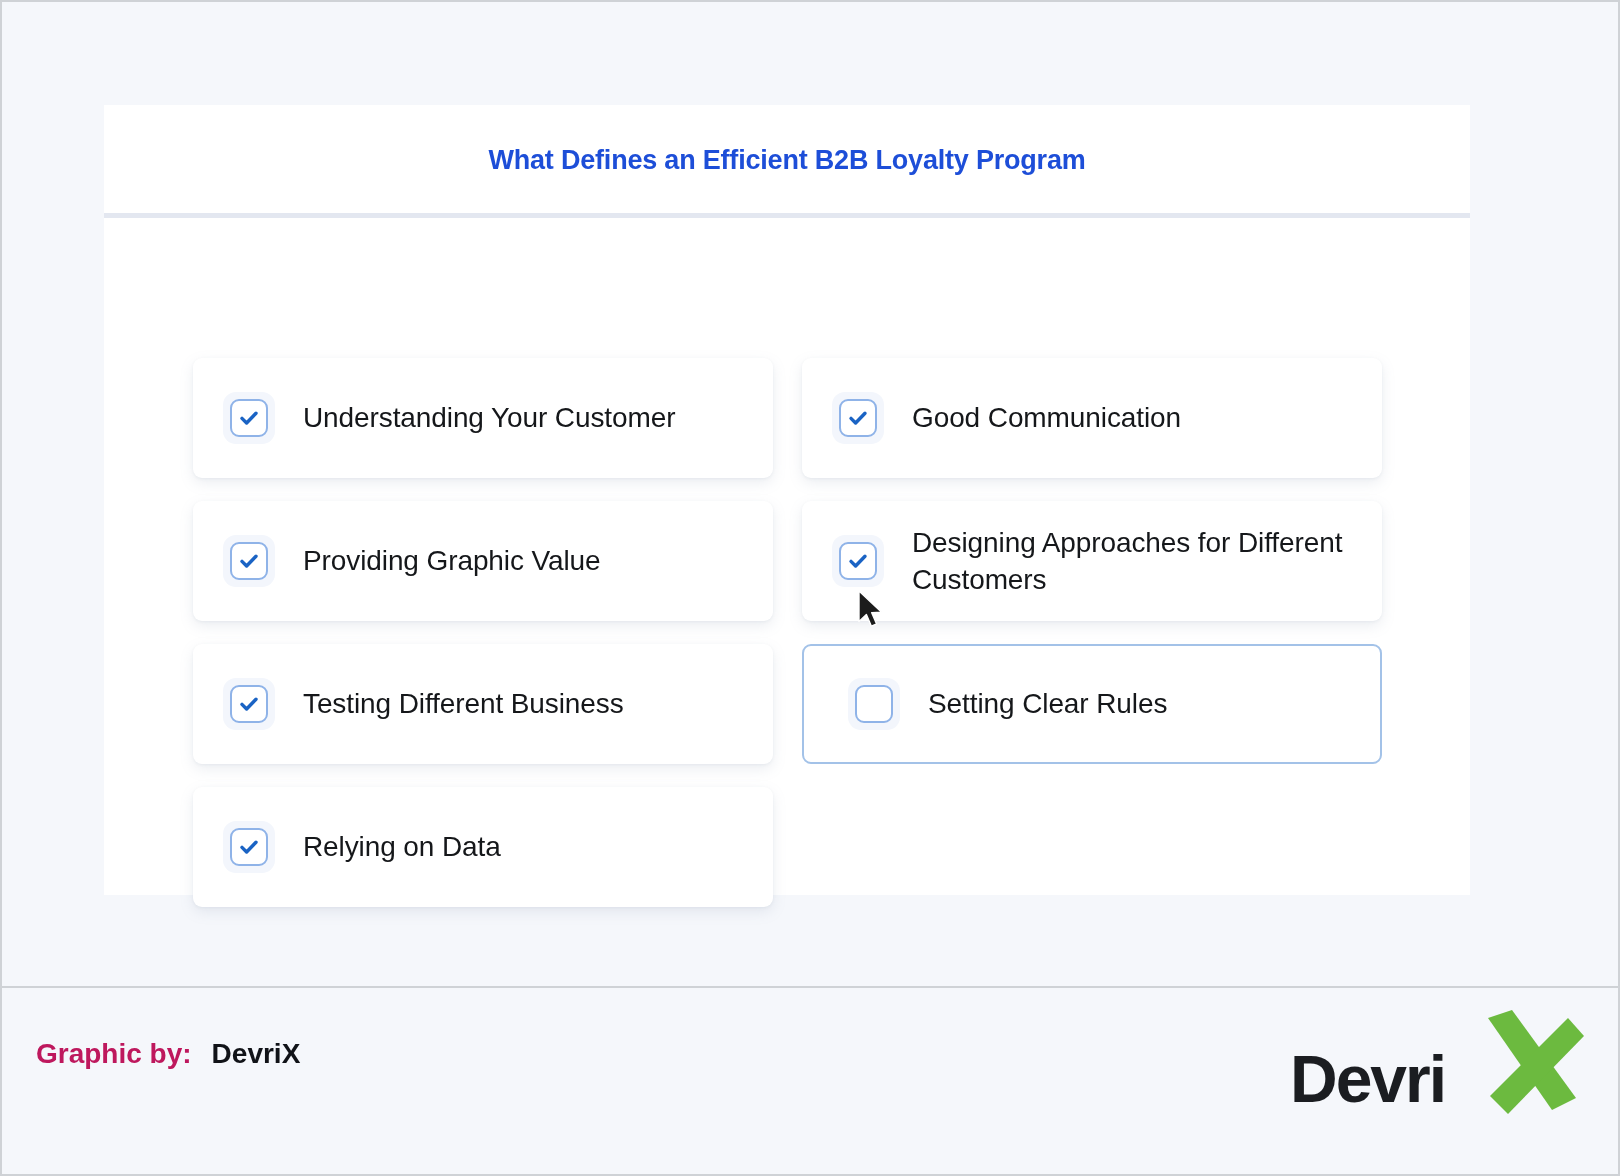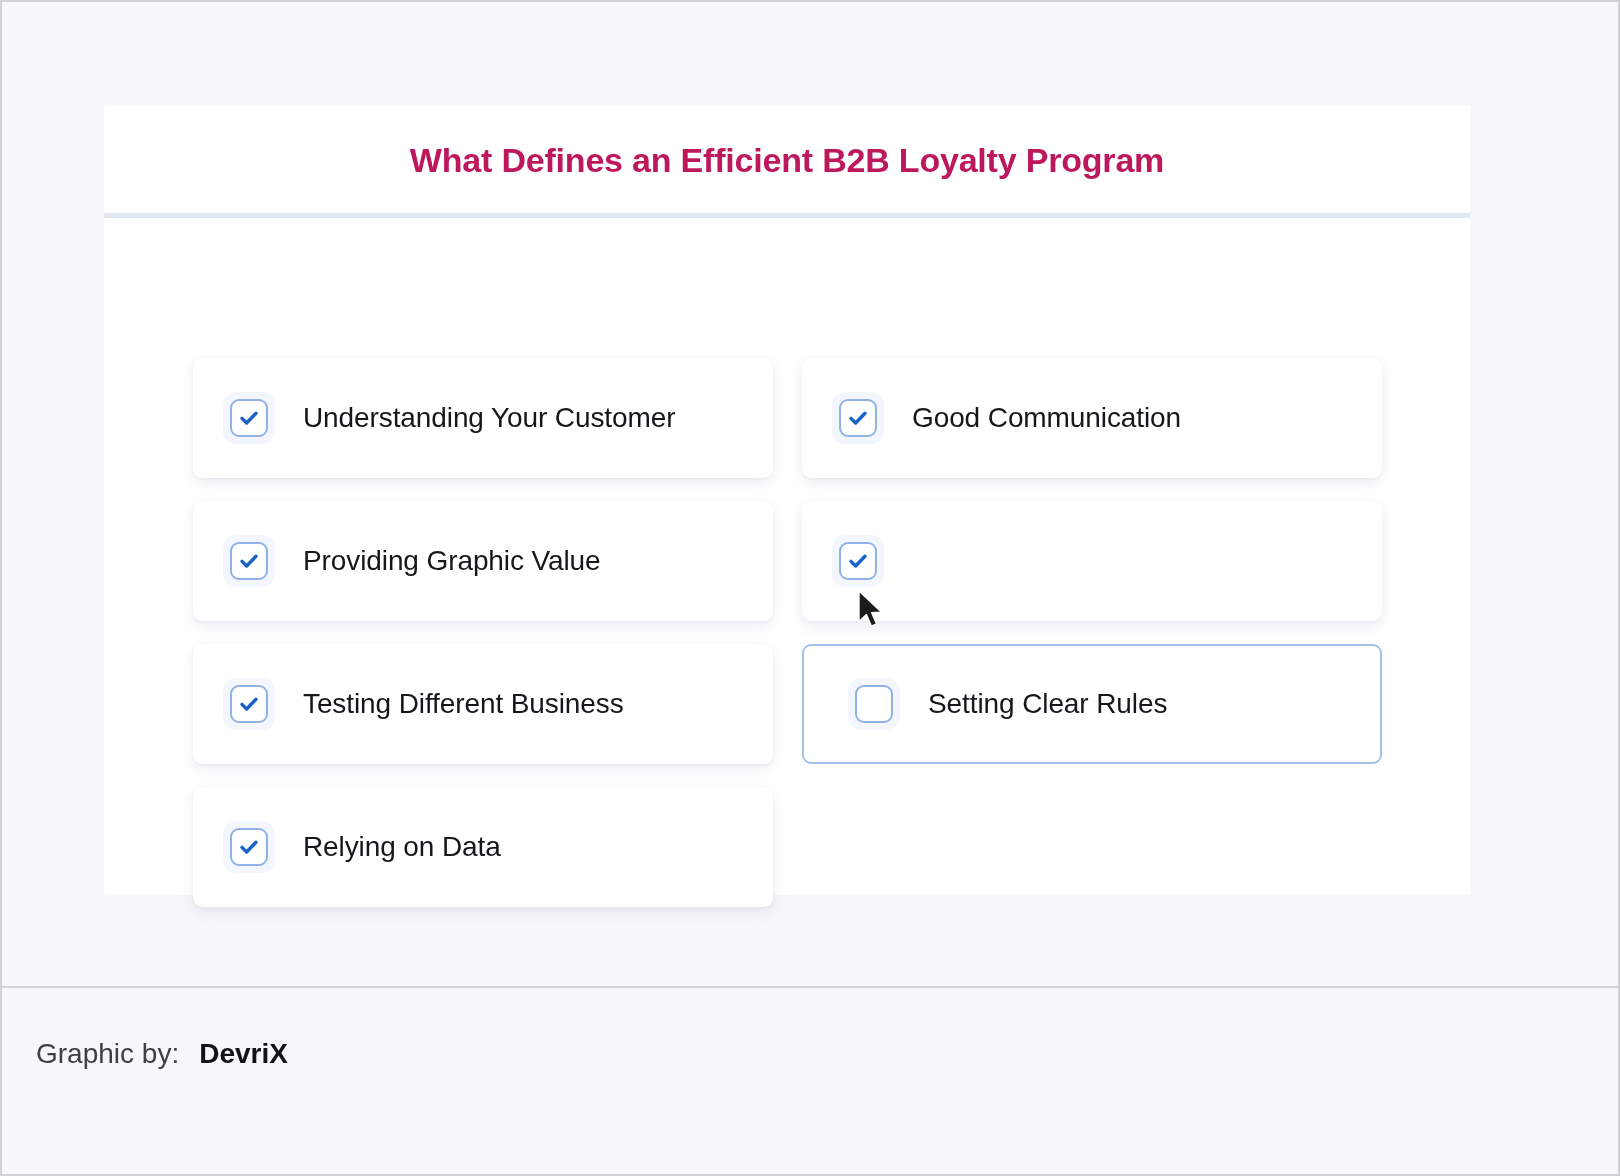--- a/index.html
+++ b/index.html
@@ -37,23 +37,23 @@
   }
 
   .panel-title {
     position: absolute;
     left: 0;
     top: 0;
     width: 100%;
     height: 110px;
     line-height: 110px;
     text-align: center;
-    font-size: 34px;
+    font-size: 27px;
     font-weight: bold;
-    color: #be185d;
+    color: #1d4ed8;
     letter-spacing: -0.2px;
     white-space: nowrap;
   }
 
   .panel-divider {
     position: absolute;
     left: 0;
     top: 108px;
     width: 100%;
     height: 5px;
@@ -154,21 +154,21 @@
     background: #f5f7fb;
   }
 
   .credit {
     position: absolute;
     left: 34px;
     top: 50px;
     font-size: 28px;
     white-space: nowrap;
   }
-  .credit-by   { color: #404040; font-weight: normal; }
+  .credit-by   { color: #be185d; font-weight: bold; }
   .credit-name { color: #111318; font-weight: bold; margin-left: 20px; }
 
   .logo {
     position: absolute;
     right: 28px;
     top: 22px;
     width: 300px;
     height: 110px;
   }
   .logo-text {
@@ -258,20 +258,21 @@
       </div>
 
       <div class="card col-right row-2">
         <div class="cb-wrap">
           <div class="checkbox">
             <svg width="24" height="24" viewBox="0 0 24 24" aria-hidden="true">
               <path d="M5 12.4 L9.6 17 L19 7.2" fill="none" stroke="#1a63c4" stroke-width="3.4" stroke-linecap="round" stroke-linejoin="round"></path>
             </svg>
           </div>
         </div>
+        <div class="card-label">Designing Approaches for Different Customers</div>
       </div>
 
       <div class="card col-right row-3 hovered">
         <div class="cb-wrap">
           <div class="checkbox"></div>
         </div>
         <div class="card-label">Setting Clear Rules</div>
       </div>
 
     </div>
@@ -282,16 +283,25 @@
       <path d="M2 1 L2 31.5 L9.4 24.6 L14.4 36.2 L19.6 34.0 L14.7 22.6 L24.6 22.2 Z" fill="#1c1c1c" stroke="#ffffff" stroke-width="1.4" stroke-linejoin="round"></path>
     </svg>
   </div>
 
   <div class="footer">
 
     <div class="credit">
       <span class="credit-by">Graphic by:</span><span class="credit-name">DevriX</span>
     </div>
 
+    <div class="logo">
+      <span class="logo-text">Devri</span>
+      <svg class="logo-x" viewBox="0 0 112 112" aria-hidden="true">
+        <g fill="#6cba3f">
+          <polygon points="16,8 40,0 104,88 80,100"></polygon>
+          <polygon points="96,8 112,26 36,104 18,86"></polygon>
+        </g>
+      </svg>
+    </div>
 
   </div>
 
 </div>
 
 </body></html>

